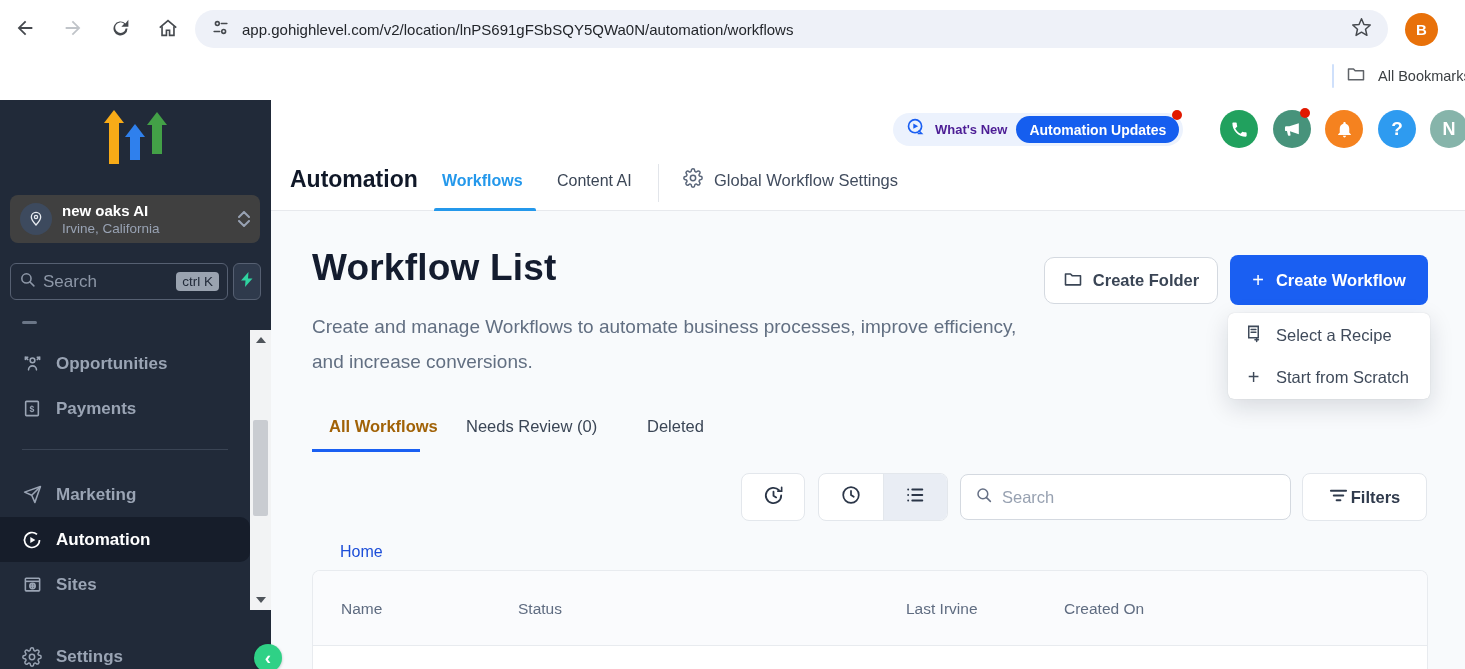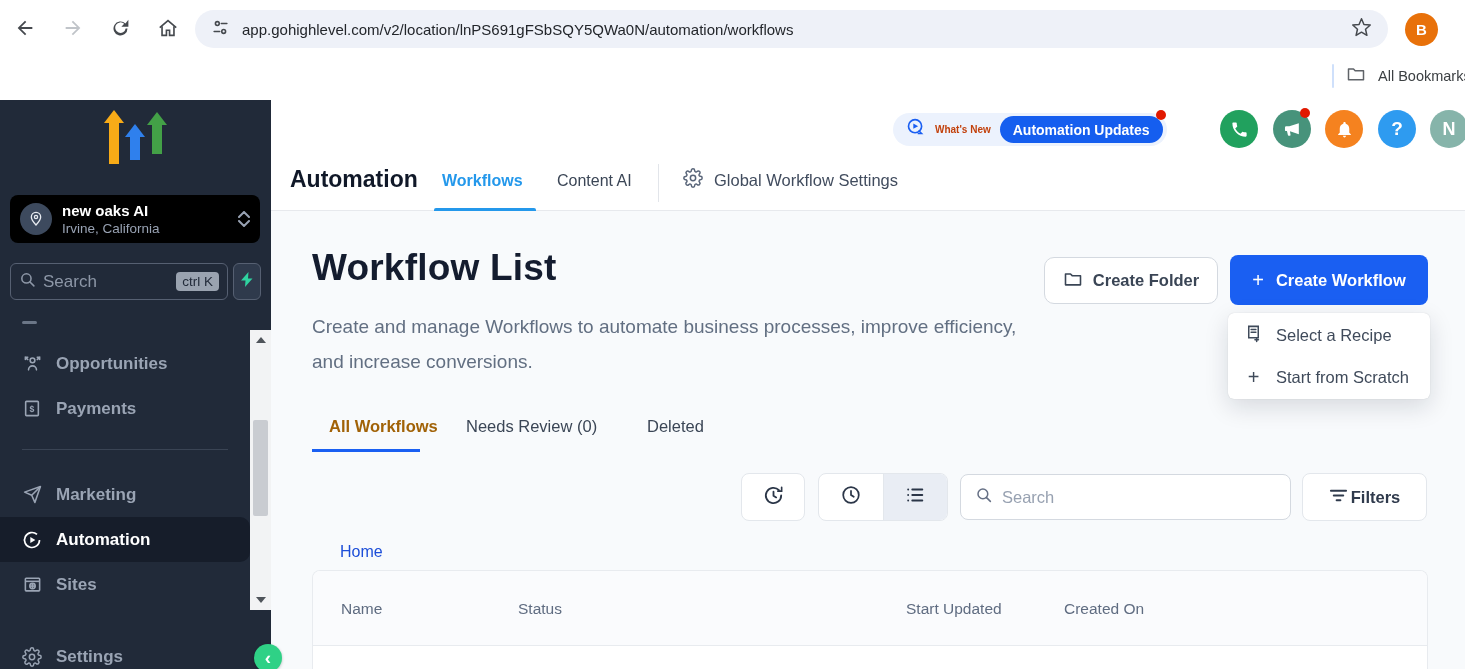--- a/index.html
+++ b/index.html
@@ -20,21 +20,21 @@
   .bm-right { position:absolute; left:1332px; top:0; height:40px; display:flex; align-items:center; gap:12px; }
   .bm-divider { width:2px; height:24px; background:#cfe0fb; border-radius:1px; }
   .bm-label { font-size:14.5px; color:#3c4043; white-space:nowrap; }
 
   
   .app { position:absolute; top:100px; left:0; width:100%; height:569px; }
 
   
   .sidebar { position:absolute; left:0; top:0; width:271px; height:569px; background:#212a39; }
   .logo { position:absolute; left:0; top:10px; width:271px; height:58px; display:flex; justify-content:center; }
-  .account { position:absolute; left:10px; top:95px; width:250px; height:48px; background:#000000; border-radius:8px; display:flex; align-items:center; padding:0 10px; cursor:pointer; }
+  .account { position:absolute; left:10px; top:95px; width:250px; height:48px; background:#404040; border-radius:8px; display:flex; align-items:center; padding:0 10px; cursor:pointer; }
   .acct-pin { width:32px; height:32px; border-radius:50%; background:#3d4a5e; display:flex; align-items:center; justify-content:center; flex:0 0 32px; }
   .acct-text { margin-left:10px; overflow:hidden; }
   .acct-name { color:#ffffff; font-size:15px; font-weight:700; line-height:19px; white-space:nowrap; }
   .acct-loc { color:#98a2b3; font-size:13.5px; line-height:17px; white-space:nowrap; }
   .acct-chevrons { margin-left:auto; display:flex; flex-direction:column; gap:2px; align-items:center; }
   .searchbar { position:absolute; left:10px; top:163px; width:218px; height:37px; border:1px solid #566072; border-radius:6px; display:flex; align-items:center; padding:0 8px; }
   .searchbar input { flex:1; min-width:0; background:transparent; border:none; outline:none; color:#cbd2dc; font-size:17px; margin-left:7px; font-family:"Liberation Sans", sans-serif; }
   .searchbar input::placeholder { color:#8d97a7; }
   .kbd { background:#9aa3b0; color:#222b3a; font-size:13.5px; border-radius:4px; padding:2px 6px; white-space:nowrap; }
   .bolt-btn { position:absolute; left:233px; top:163px; width:28px; height:37px; border:1px solid #566072; border-radius:6px; background:#2f3a4c; display:flex; align-items:center; justify-content:center; cursor:pointer; }
@@ -58,21 +58,21 @@
   .page-title { position:absolute; left:19px; top:66px; font-size:23px; font-weight:600; color:#101828; }
   .hdr-tab { position:absolute; top:72px; font-size:16px; cursor:pointer; }
   .tab-workflows { left:171px; color:#2498eb; font-weight:600; }
   .tab-underline { position:absolute; left:163px; top:108px; width:102px; height:3px; background:#2498eb; border-radius:2px 2px 0 0; }
   .tab-contentai { left:286px; color:#3b4656; font-weight:500; }
   .hdr-vdiv { position:absolute; left:387px; top:64px; width:1px; height:38px; background:#e2e5ea; }
   .gws { position:absolute; left:412px; top:68px; display:flex; align-items:center; gap:11px; color:#414c5e; font-size:16.5px; cursor:pointer; }
 
   
   .whatsnew { position:absolute; left:622px; top:13px; height:33px; background:#ecf2fd; border-radius:17px; display:flex; align-items:center; padding:0 4px 0 12px; gap:9px; cursor:pointer; }
-  .wn-label { color:#c2410c; font-size:10px; font-weight:700; white-space:nowrap; }
+  .wn-label { color:#4c1d95; font-size:13px; font-weight:700; white-space:nowrap; }
   .wn-pill { height:27px; background:#155eef; border-radius:14px; color:#fff; font-size:14px; font-weight:700; display:flex; align-items:center; padding:0 13px; white-space:nowrap; }
   .red-dot { position:absolute; width:10px; height:10px; border-radius:50%; background:#e11900; }
   .circle-ic { position:absolute; top:10px; width:38px; height:38px; border-radius:50%; display:flex; align-items:center; justify-content:center; cursor:pointer; }
   .ic-phone { left:949px; background:#21a15e; }
   .ic-mega  { left:1002px; background:#47937b; }
   .ic-bell  { left:1054px; background:#f5821f; }
   .ic-help  { left:1107px; background:#2e9bf0; color:#fff; font-size:19px; font-weight:700; }
   .ic-avatar{ left:1159px; background:#86b4aa; color:#fff; font-size:18px; font-weight:600; }
 
   
@@ -422,21 +422,21 @@
               </svg></span>
           <span>Filters</span>
         </div>
 
         <div class="breadcrumb">Home</div>
 
         <div class="wtable">
           <div class="wt-head">
             <div class="wt-col" style="left:28px;  width:110px;">Name</div>
             <div class="wt-col" style="left:205px; width:110px;">Status</div>
-            <div class="wt-col" style="left:593px; width:140px;">Start Updated</div>
+            <div class="wt-col" style="left:593px; width:140px;">Last Irvine</div>
             <div class="wt-col" style="left:751px; width:140px;">Created On</div>
           </div>
           <div class="wt-row"></div>
         </div>
       </div>
 
     </div>
   </div>
 </div>
 

